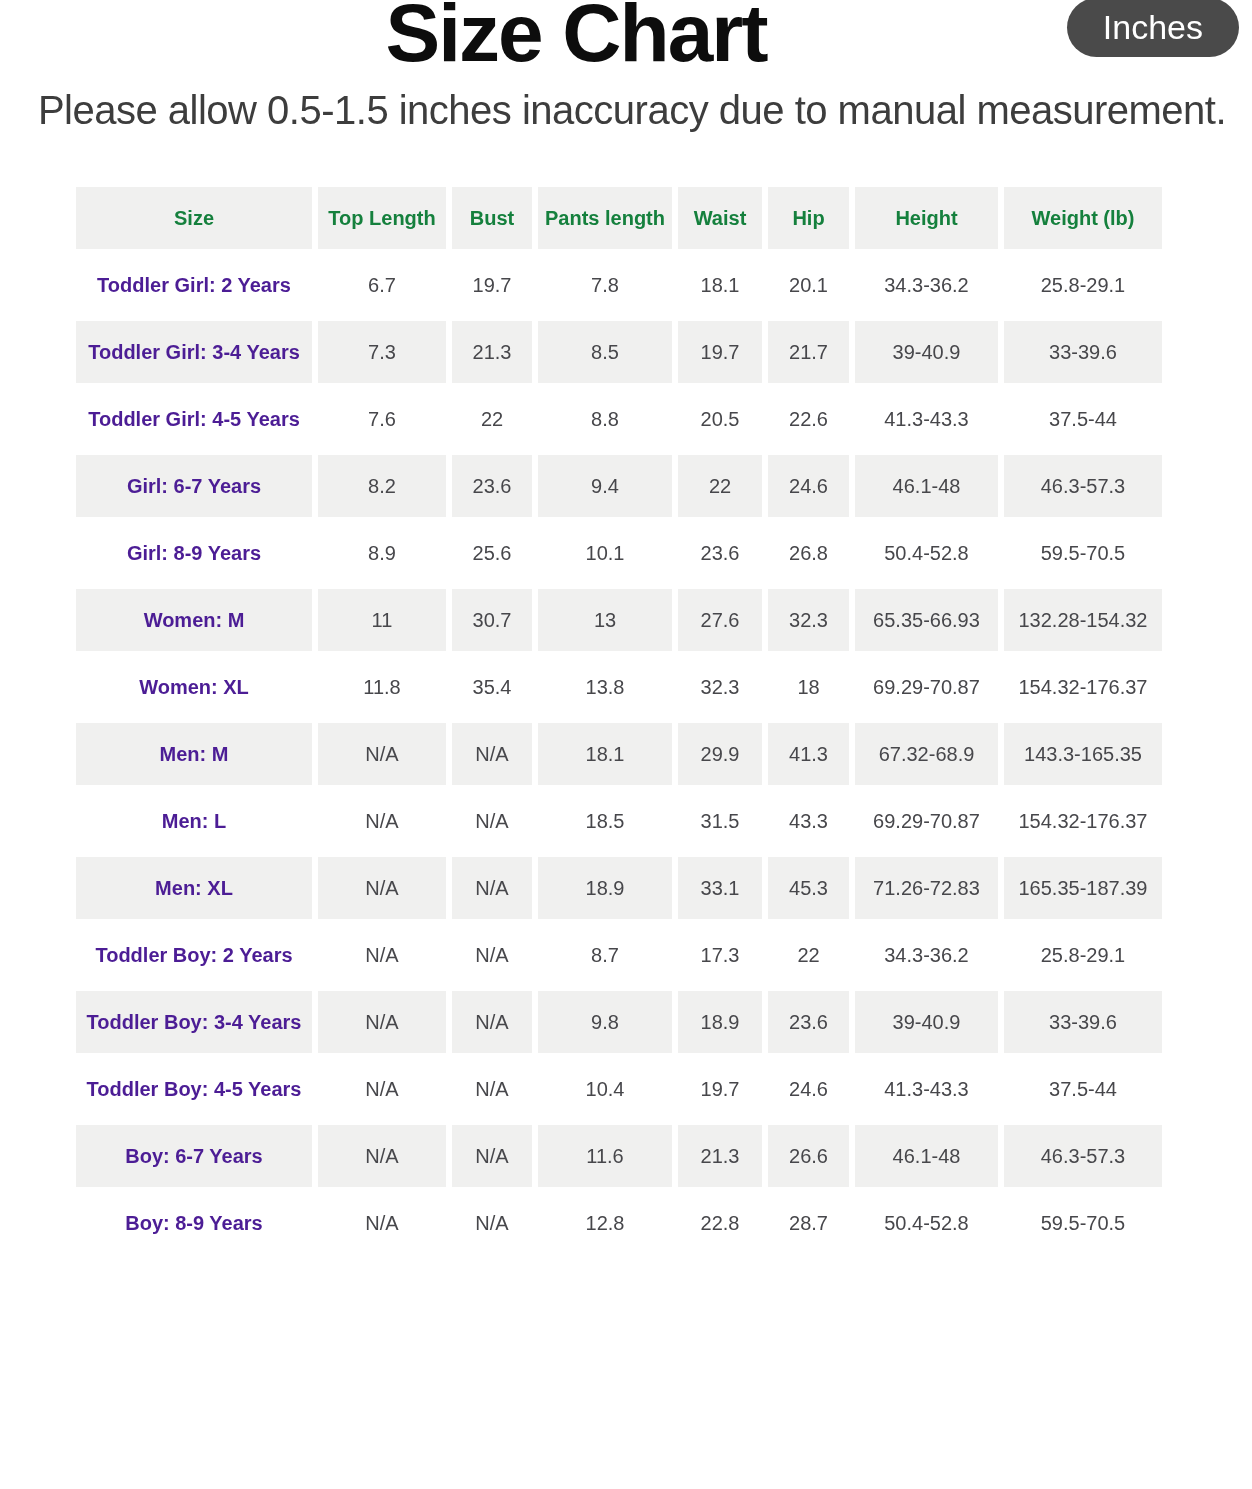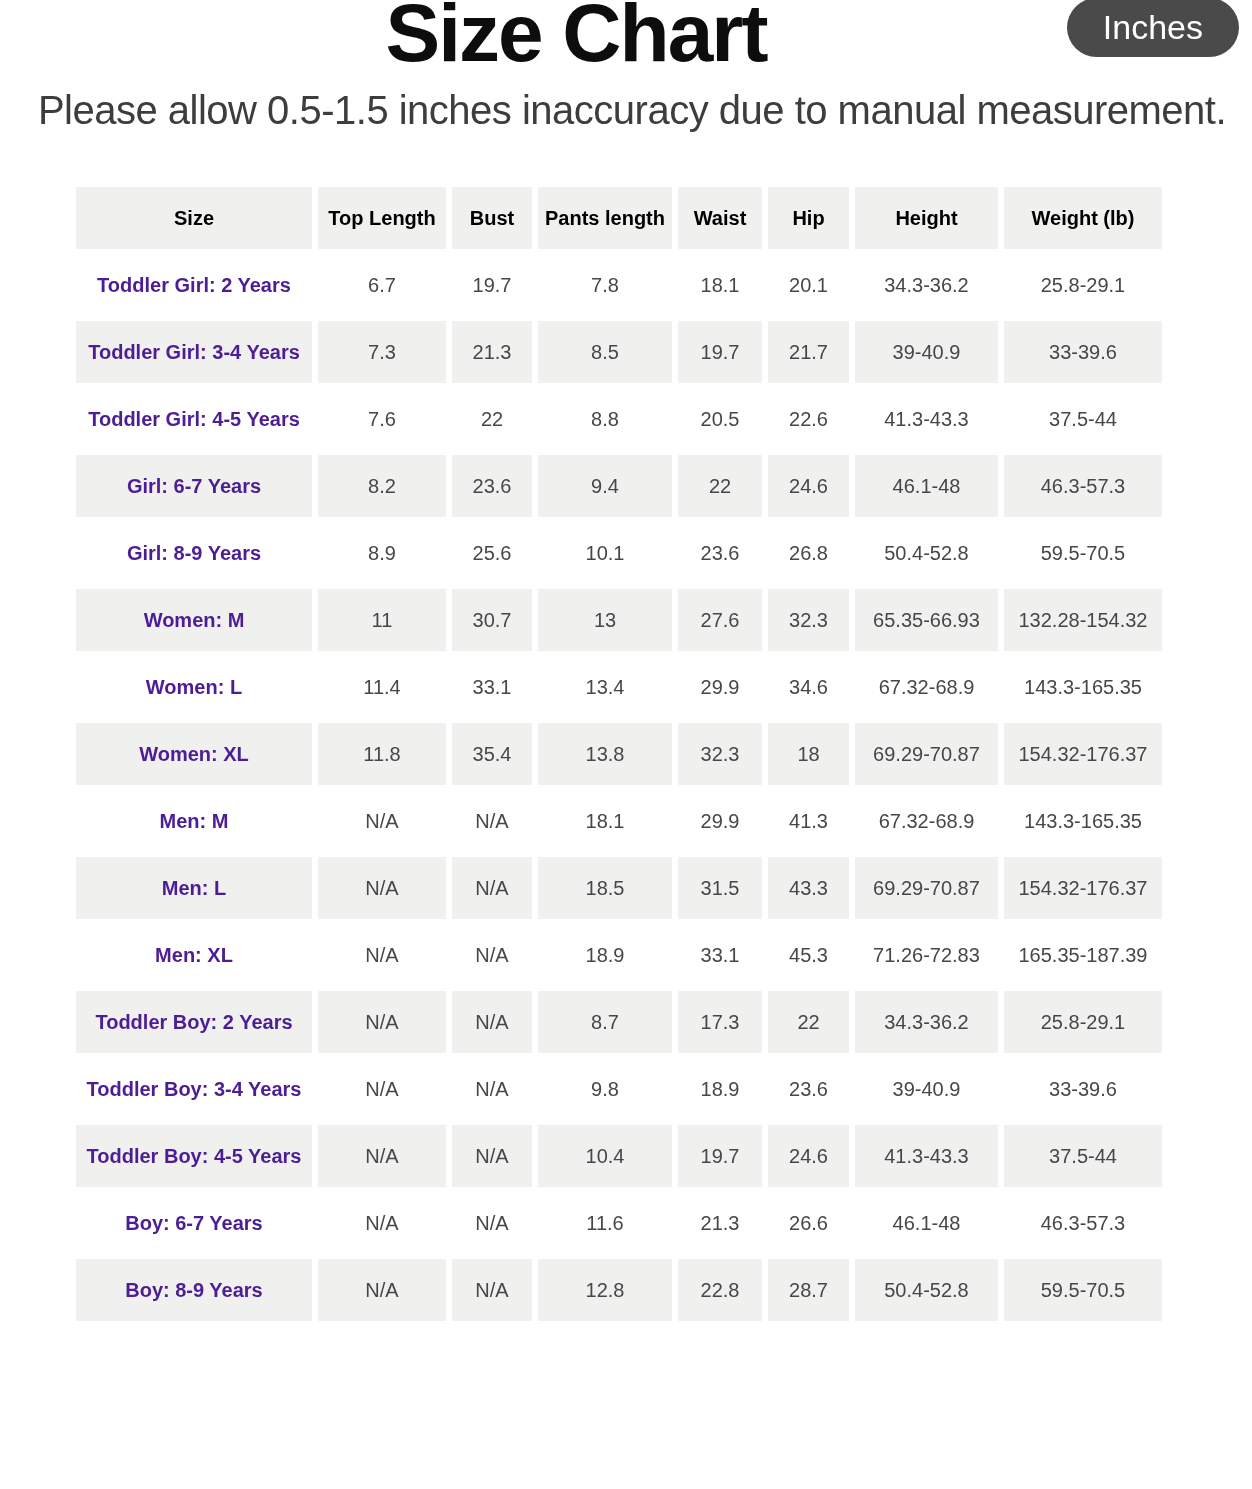--- a/index.html
+++ b/index.html
@@ -67,21 +67,21 @@
     padding: 0 4px;
     text-align: center;
     vertical-align: middle;
     font-size: 20px;
     white-space: nowrap;
     overflow: hidden;
   }
   thead th {
     background: #f0f0ef;
     font-weight: bold;
-    color: #000000;
+    color: #15803d;
   }
   tbody td {
     background: #ffffff;
     font-weight: normal;
     color: #47474b;
   }
   tbody tr:nth-child(even) td {
     background: #f0f0ef;
   }
   tbody td.size-col {
@@ -177,30 +177,20 @@
         <td class="size-col">Women: M</td>
         <td>11</td>
         <td>30.7</td>
         <td>13</td>
         <td>27.6</td>
         <td>32.3</td>
         <td>65.35-66.93</td>
         <td>132.28-154.32</td>
       </tr>
       <tr>
-        <td class="size-col">Women: L</td>
-        <td>11.4</td>
-        <td>33.1</td>
-        <td>13.4</td>
-        <td>29.9</td>
-        <td>34.6</td>
-        <td>67.32-68.9</td>
-        <td>143.3-165.35</td>
-      </tr>
-      <tr>
         <td class="size-col">Women: XL</td>
         <td>11.8</td>
         <td>35.4</td>
         <td>13.8</td>
         <td>32.3</td>
         <td>18</td>
         <td>69.29-70.87</td>
         <td>154.32-176.37</td>
       </tr>
       <tr>

